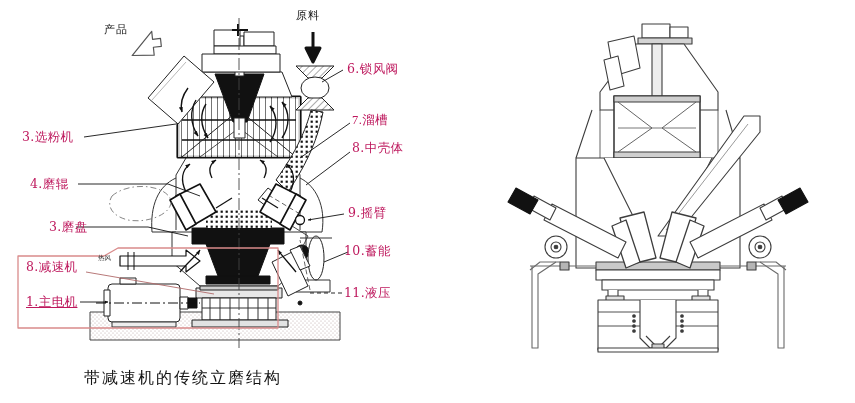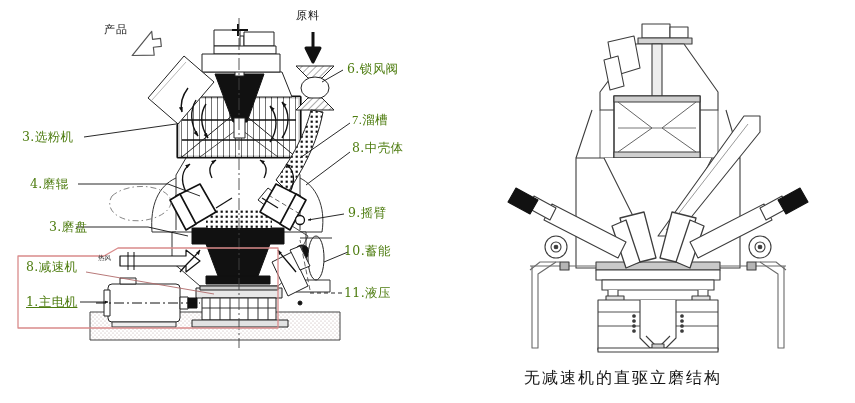--- a/index.html
+++ b/index.html
@@ -17,21 +17,21 @@
     letter-spacing:2px;
     color:#141414;
     white-space:nowrap;
     font-family:"DejaVu Serif","Liberation Serif",serif;
   }
   #cap-left{left:84px;top:368px;}
   #cap-right{left:524px;top:368px;}
   .lbl{
     position:absolute;
     font-size:12.5px;
-    color:#4d7c0f;
+    color:#be185d;
     white-space:nowrap;
     letter-spacing:.4px;
     font-family:"DejaVu Serif","Liberation Serif",serif;
   }
   .lbl-sm{font-size:6.5px;color:#333;letter-spacing:0;}
   .flow{
     position:absolute;
     font-size:11px;
     color:#111;
     white-space:nowrap;
@@ -338,15 +338,15 @@
   <div class="lbl" style="left:26px;top:259px;">8.减速机</div>
   <div class="lbl" style="left:26px;top:294px;text-decoration:underline;">1.主电机</div>
 
   <div class="lbl" style="left:347px;top:61px;">6.锁风阀</div>
   <div class="lbl" style="left:352px;top:112px;font-family:Liberation Serif, serif;">7.溜槽</div>
   <div class="lbl" style="left:352px;top:140px;">8.中壳体</div>
   <div class="lbl" style="left:348px;top:205px;">9.摇臂</div>
   <div class="lbl" style="left:344px;top:243px;">10.蓄能</div>
   <div class="lbl" style="left:344px;top:285px;">11.液压</div>
 
-  <div class="cap" id="cap-right">无减速机的直驱立磨结构</div>
+  <div class="cap" id="cap-left">带减速机的传统立磨结构</div>
 
 </div>
 
 </body></html>

